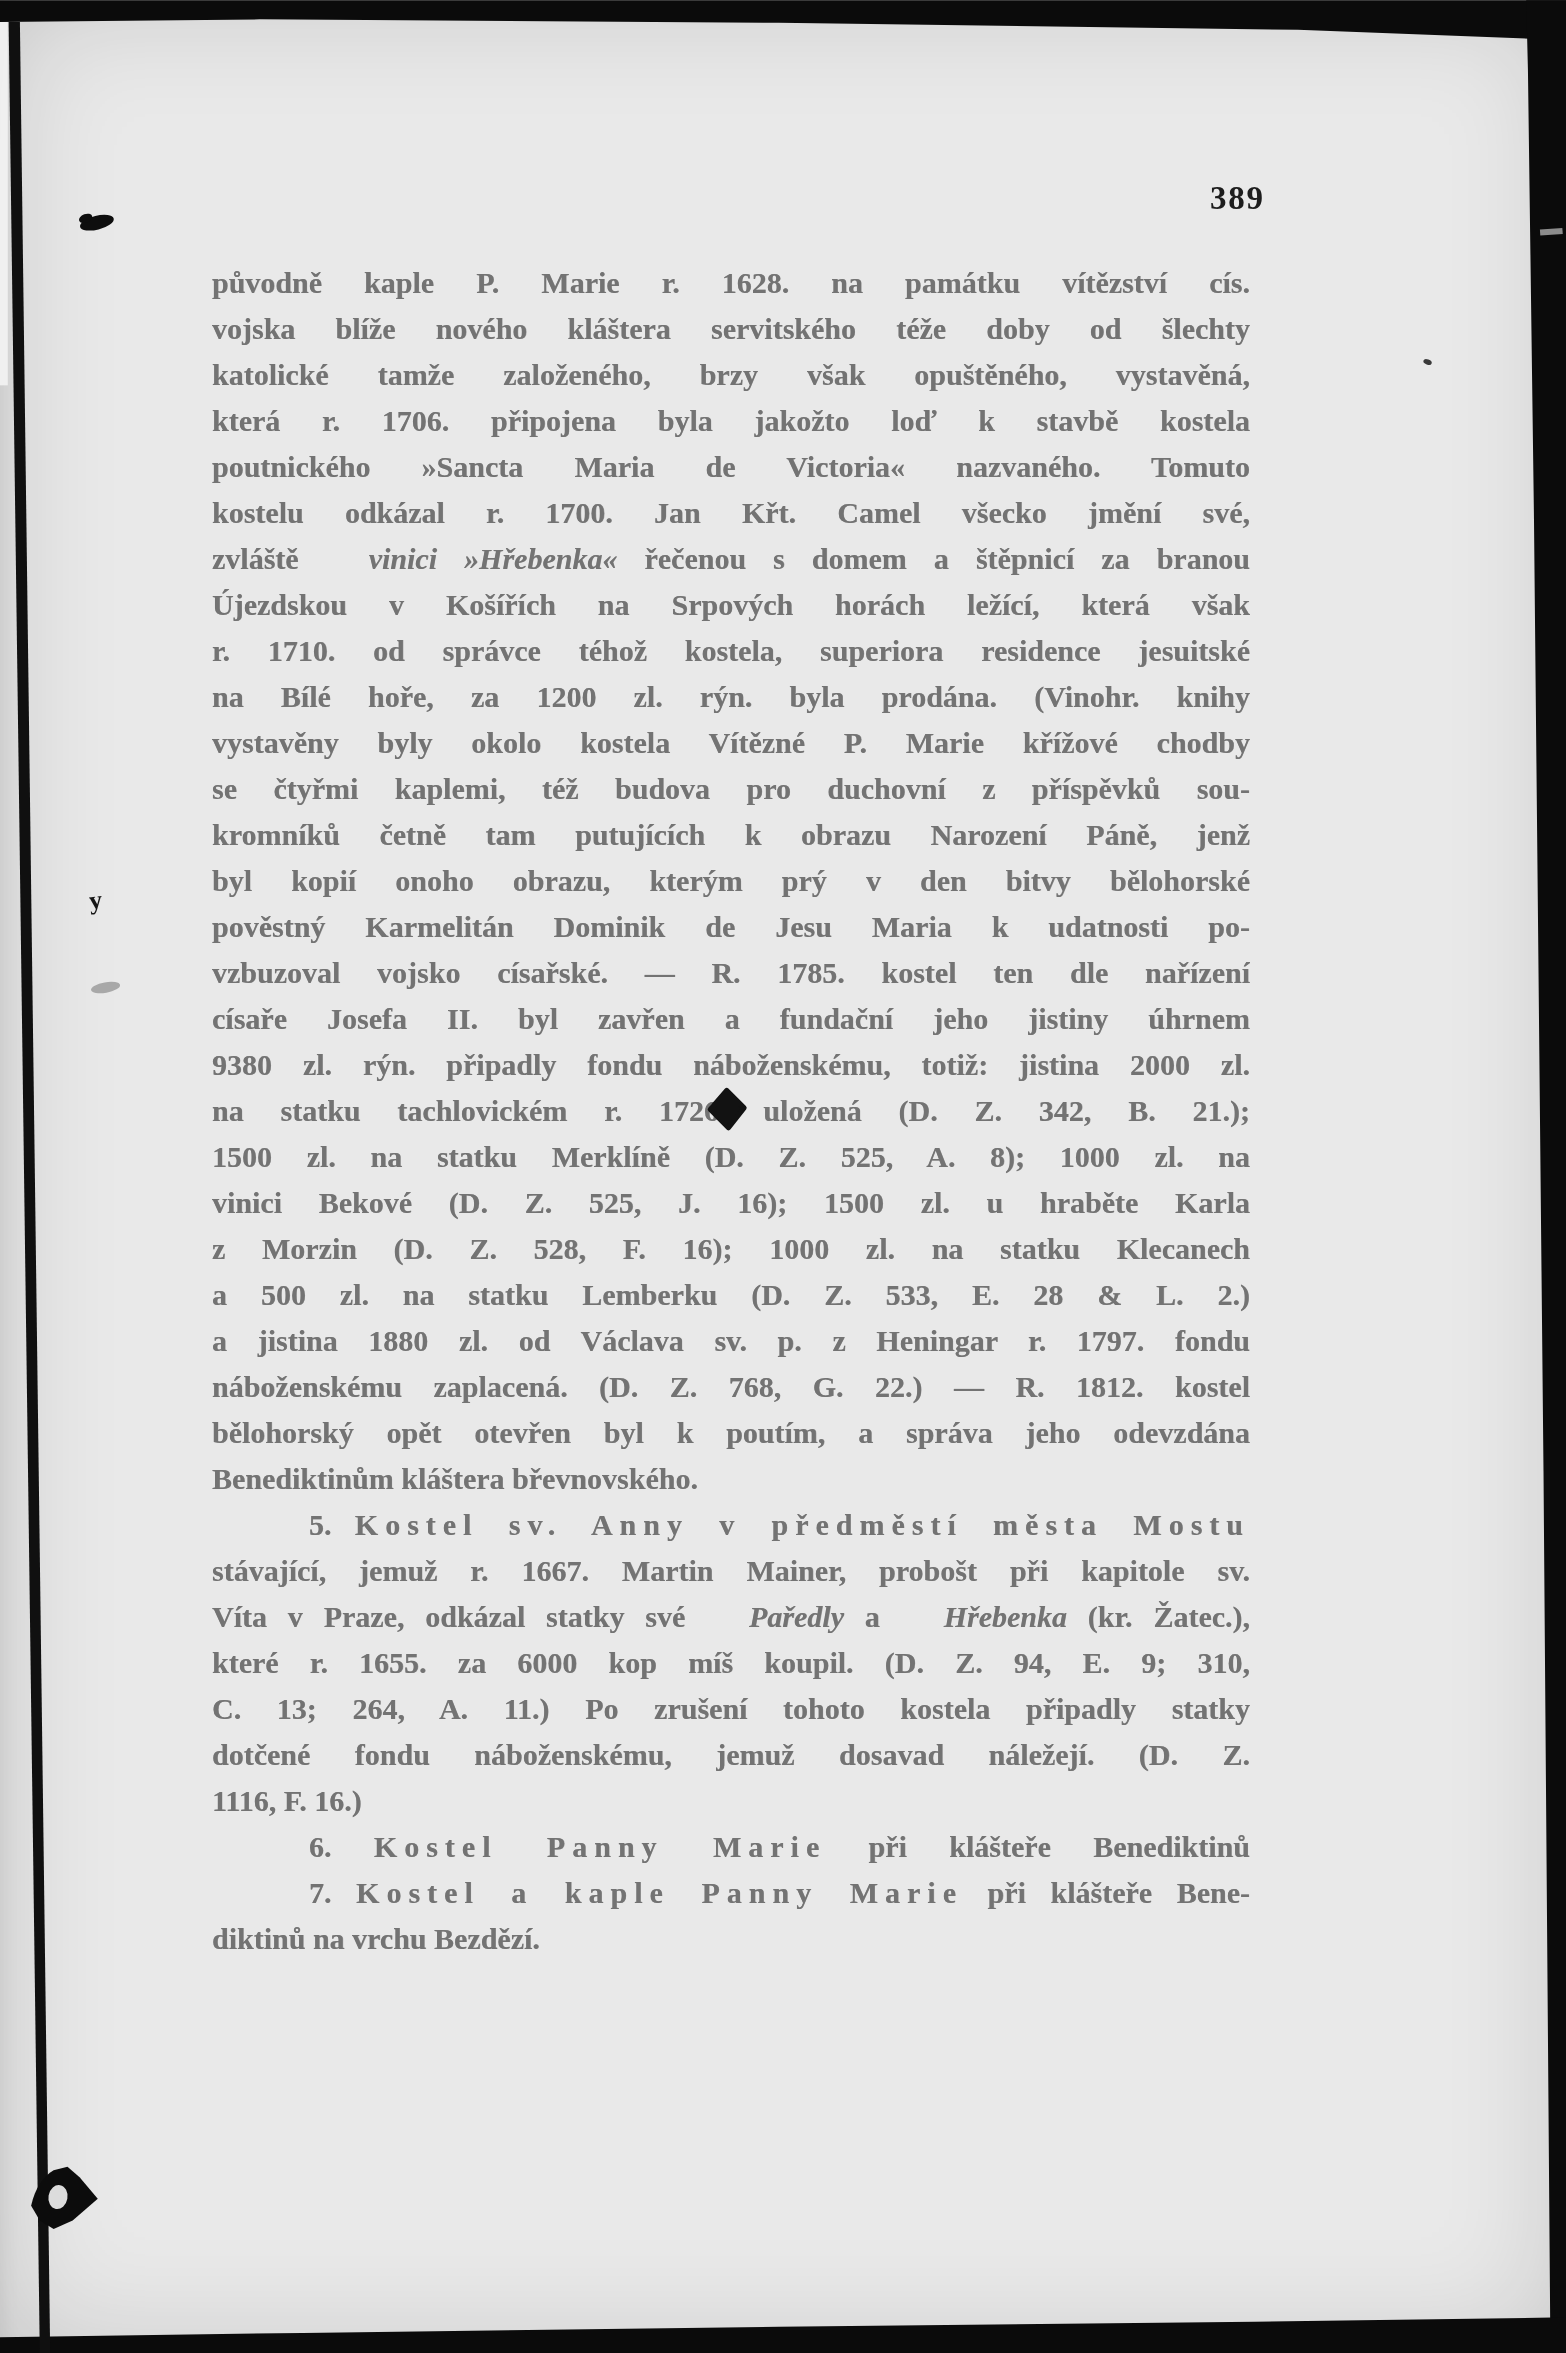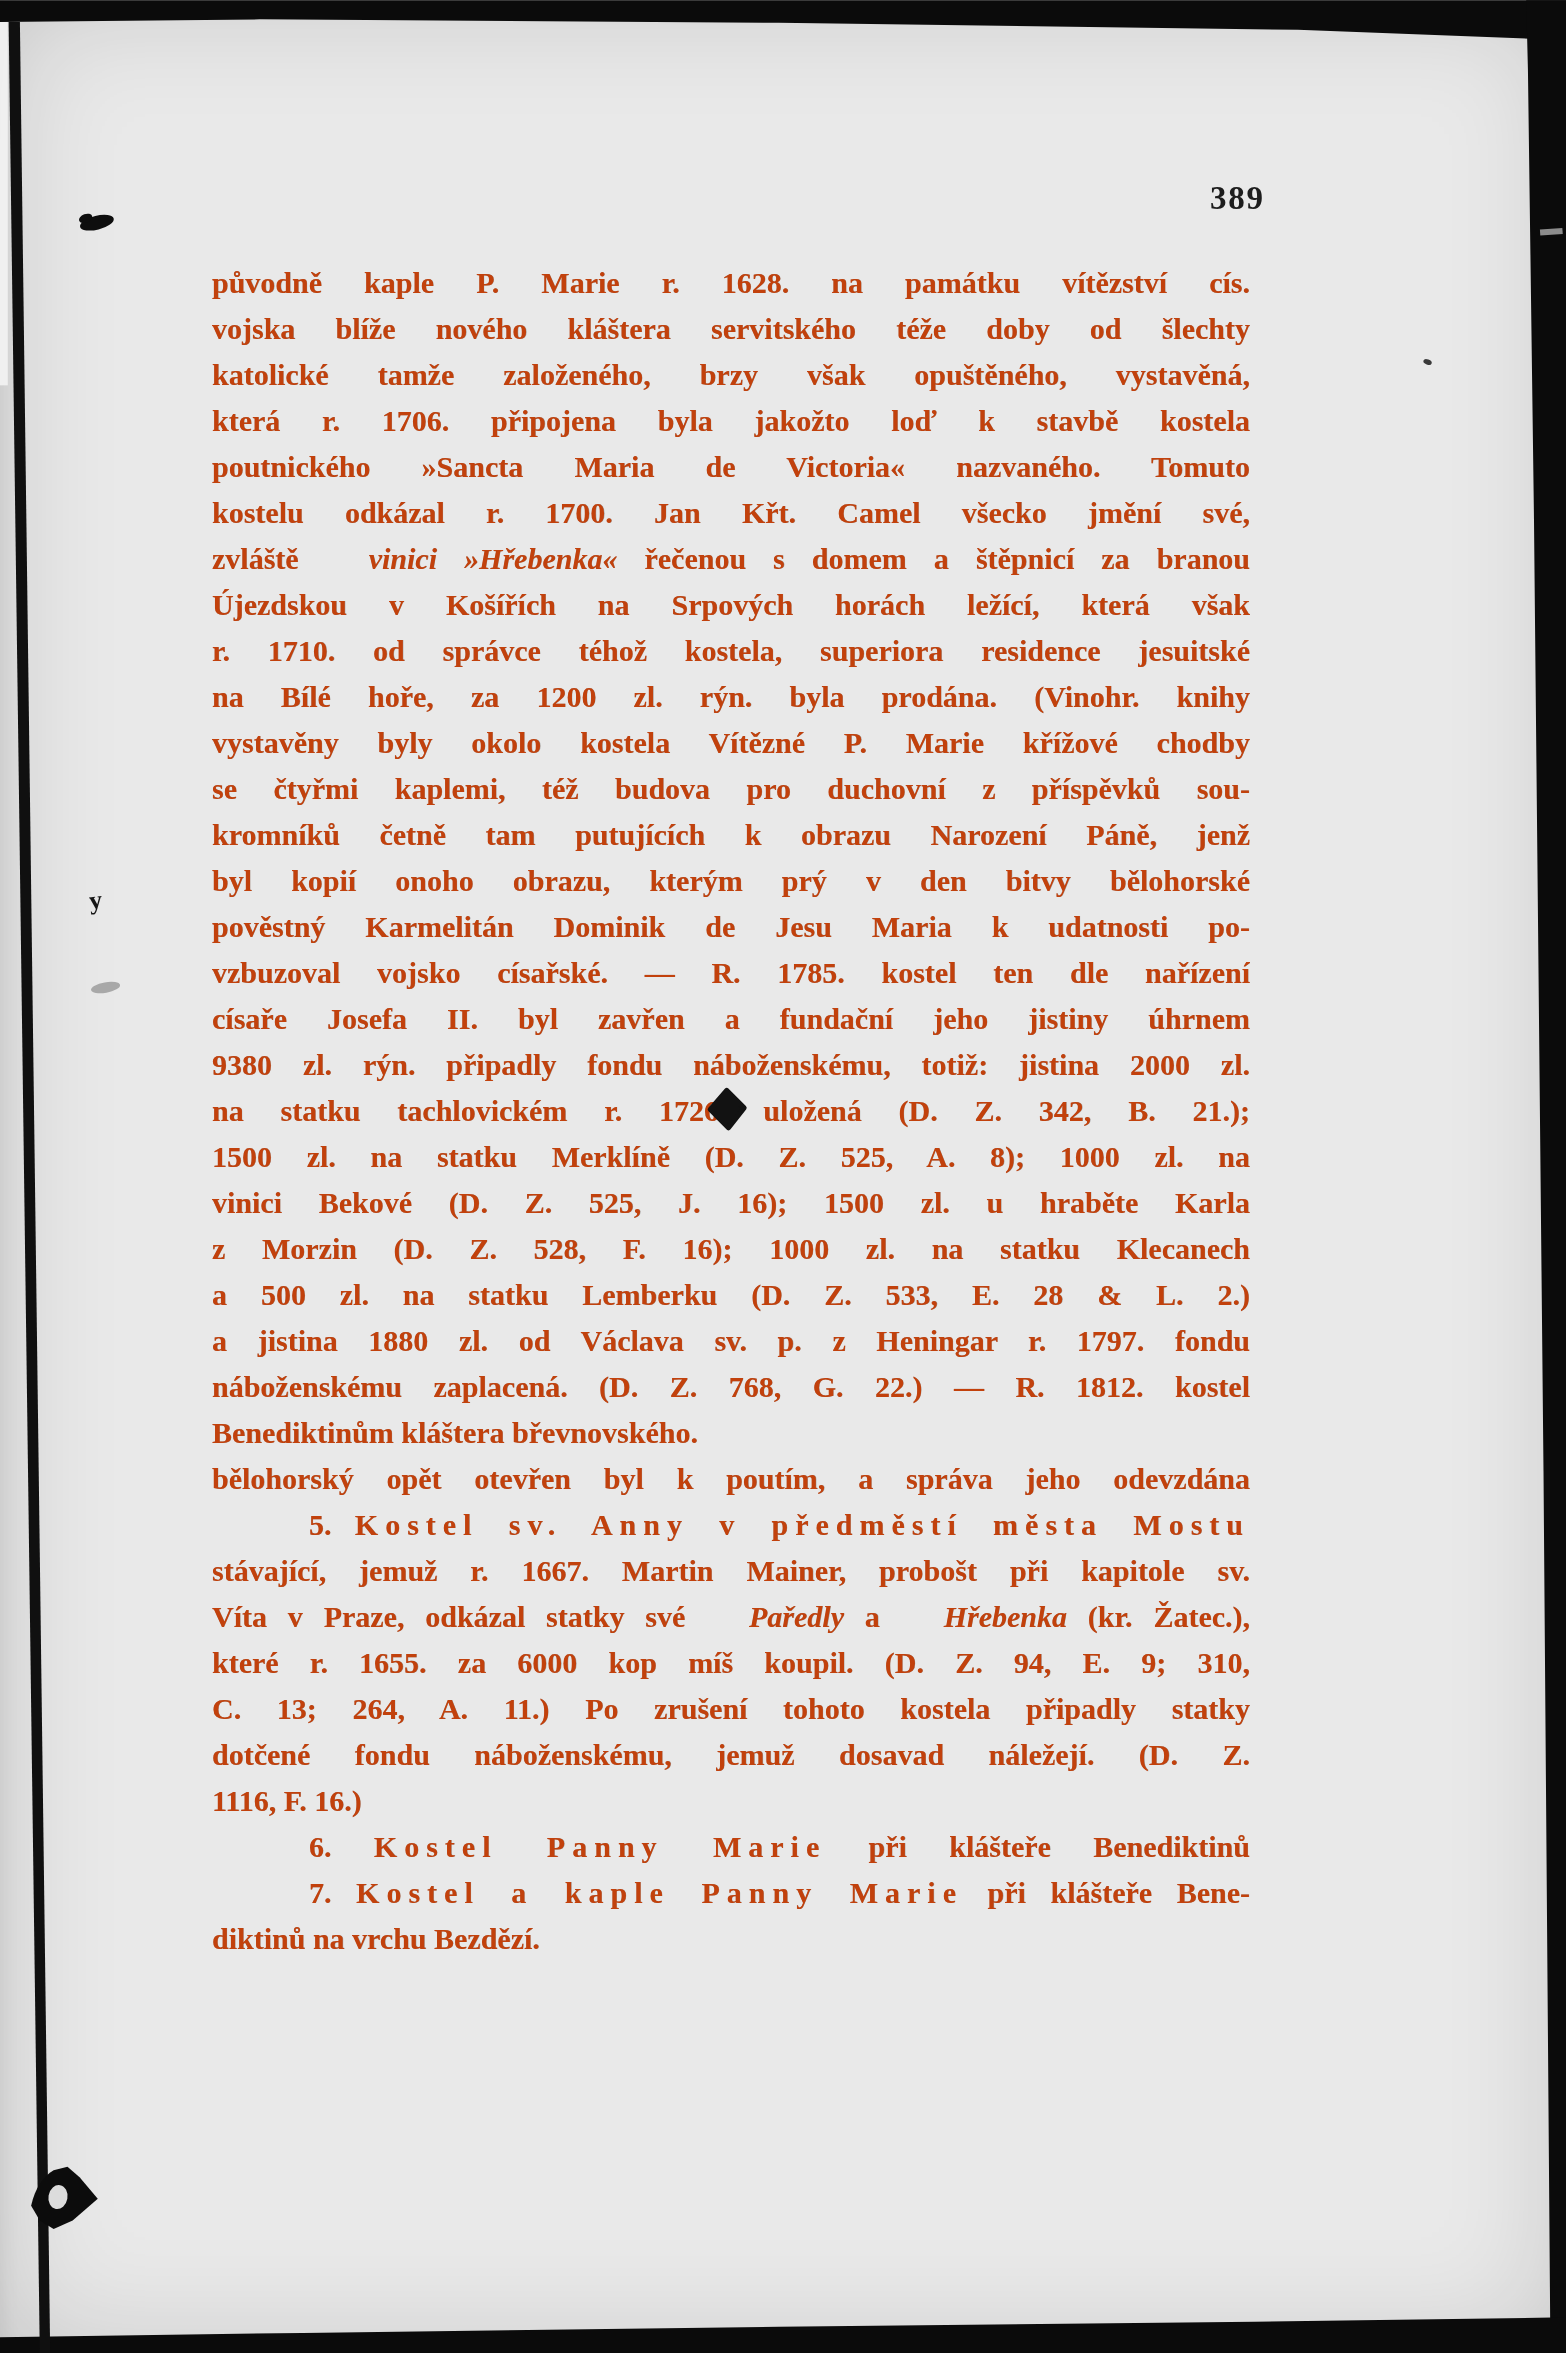--- a/index.html
+++ b/index.html
@@ -22,21 +22,21 @@
     font-weight: bold;
     color: #1d1d1d;
     letter-spacing: 1.7px;
   }
   .page-text {
     position: absolute;
     left: 212px; top: 260px;
     width: 1038px;
     font-size: 30px;
     font-weight: bold;
-    color: #c2410c;
+    color: #737373;
     text-shadow: 0.3px 0.3px 0 rgba(25,25,25,0.35);
   }
   .line {
     height: 46px;
     line-height: 46px;
     overflow: hidden;
     text-align: justify;
     white-space: normal;
   }
   .line.j::after { content: ""; display: inline-block; width: 100%; height: 0; }
@@ -75,22 +75,22 @@
     <div class="line j"><span>vzbuzoval vojsko císařské. — R. 1785. kostel ten dle nařízení</span></div>
     <div class="line j"><span>císaře Josefa II. byl zavřen a fundační jeho jistiny úhrnem</span></div>
     <div class="line j"><span>9380 zl. rýn. připadly fondu náboženskému, totiž: jistina 2000 zl.</span></div>
     <div class="line j"><span>na statku tachlovickém r. 1726. uložená (D. Z. 342, B. 21.);</span></div>
     <div class="line j"><span>1500 zl. na statku Merklíně (D. Z. 525, A. 8); 1000 zl. na</span></div>
     <div class="line j"><span>vinici Bekové (D. Z. 525, J. 16); 1500 zl. u hraběte Karla</span></div>
     <div class="line j"><span>z Morzin (D. Z. 528, F. 16); 1000 zl. na statku Klecanech</span></div>
     <div class="line j"><span>a 500 zl. na statku Lemberku (D. Z. 533, E. 28 &amp; L. 2.)</span></div>
     <div class="line j"><span>a jistina 1880 zl. od Václava sv. p. z Heningar r. 1797. fondu</span></div>
     <div class="line j"><span>náboženskému zaplacená. (D. Z. 768, G. 22.) — R. 1812. kostel</span></div>
+    <div class="line j"><span>bělohorský opět otevřen byl k poutím, a správa jeho odevzdána</span></div>
     <div class="line end"><span>Benediktinům kláštera břevnovského.</span></div>
-    <div class="line j"><span>bělohorský opět otevřen byl k poutím, a správa jeho odevzdána</span></div>
     <div class="line j indent"><span>5. </span><span class="ls">Kostel sv. Anny v předměstí města Mostu</span></div>
     <div class="line j"><span>stávající, jemuž r. 1667. Martin Mainer, probošt při kapitole sv.</span></div>
     <div class="line j"><span>Víta v Praze, odkázal statky své </span><span class="it">Paředly</span><span> a </span><span class="it">Hřebenka</span><span> (kr. Žatec.),</span></div>
     <div class="line j"><span>které r. 1655. za 6000 kop míš koupil. (D. Z. 94, E. 9; 310,</span></div>
     <div class="line j"><span>C. 13; 264, A. 11.) Po zrušení tohoto kostela připadly statky</span></div>
     <div class="line j"><span>dotčené fondu náboženskému, jemuž dosavad náležejí. (D. Z.</span></div>
     <div class="line end"><span>1116, F. 16.)</span></div>
     <div class="line j indent"><span>6. </span><span class="ls">Kostel Panny Marie</span><span> při klášteře Benediktinů</span></div>
     <div class="line j indent"><span>7. </span><span class="ls">Kostel a kaple Panny Marie</span><span> při klášteře Bene-</span></div>
     <div class="line end"><span>diktinů na vrchu Bezdězí.</span></div>

